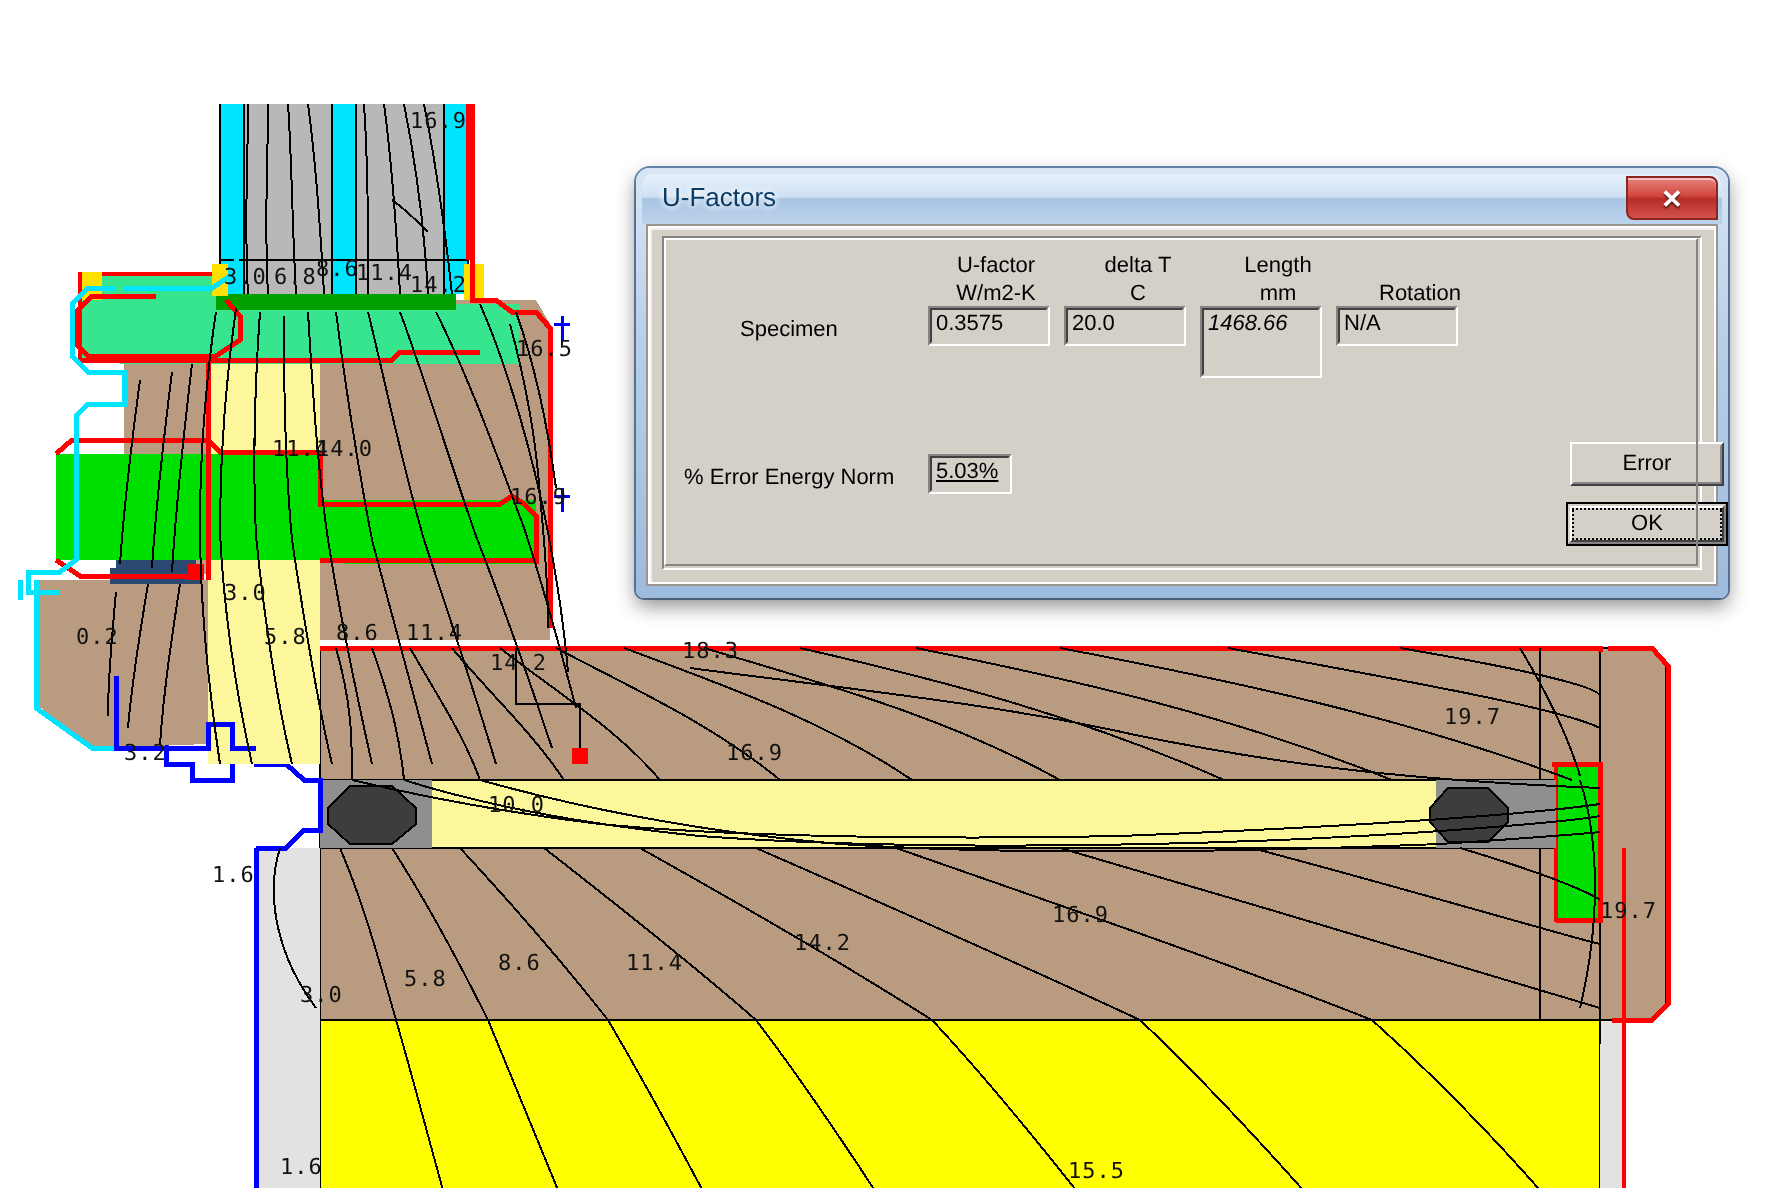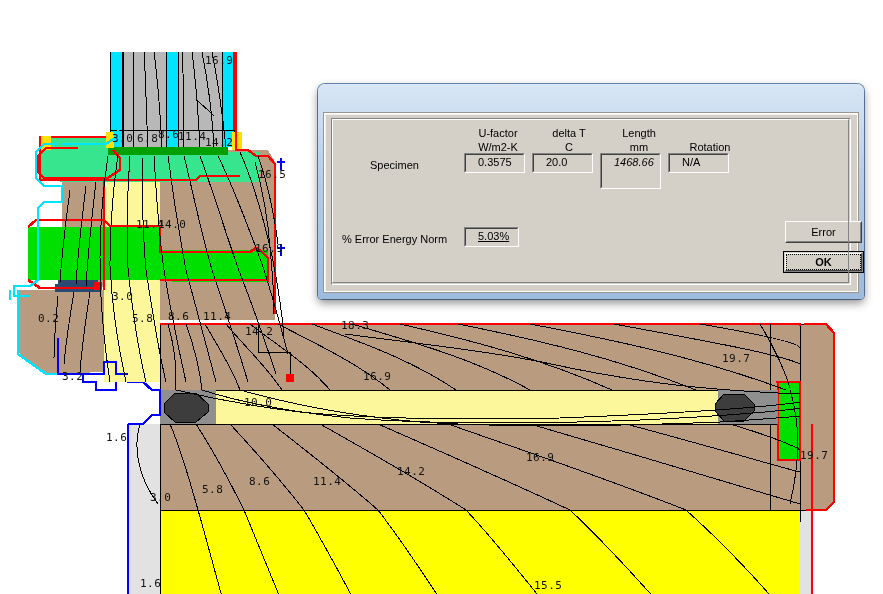--- a/index.html
+++ b/index.html
@@ -91,21 +91,21 @@
   .lbl.right{text-align:left;}
 
   .field{
     position:absolute;
     box-sizing:border-box;
     background:#d4d0c8;
     border:1px solid #848484;
     border-right-color:#ffffff;border-bottom-color:#ffffff;
     font-family:"Liberation Sans",sans-serif;
     font-size:11px;color:#000;
-    padding:2px 0 0 13px;
+    padding:2px 0 0 3px;
     overflow:hidden;white-space:nowrap;
   }
   .field:before{
     content:"";position:absolute;left:0;top:0;right:0;bottom:0;
     border:1px solid #404040;border-right-color:#d4d0c8;border-bottom-color:#d4d0c8;
     pointer-events:none;
   }
 
   .combo{
     position:absolute;box-sizing:border-box;
@@ -405,20 +405,26 @@
         <text class="iso-label" x="140" y="535">1.6</text>
         <text class="iso-label" x="534" y="537">15.5</text>
       </g>
 
     </svg>
   </div>
 
   <div id="dialog">
     <div id="dialog-inner">
 
+      <div class="titlebar">
+        <div class="title-text">U-Factors</div>
+        <div class="close-btn">
+          <div class="close-x">✕</div>
+        </div>
+      </div>
 
       <div class="client">
         <div class="groupbox">
 
           <div class="lbl center" style="left:130px;top:8px;width:72px;">U-factor</div>
           <div class="lbl center" style="left:130px;top:22px;width:72px;">W/m2-K</div>
 
           <div class="lbl center" style="left:206px;top:8px;width:62px;">delta T</div>
           <div class="lbl center" style="left:206px;top:22px;width:62px;">C</div>
 
@@ -429,29 +435,29 @@
 
           <div class="lbl right" style="left:38px;top:40px;width:90px;">Specimen</div>
 
           <div class="field" style="left:132px;top:34px;width:61px;height:20px;">0.3575</div>
           <div class="field" style="left:200px;top:34px;width:61px;height:20px;">20.0</div>
           <div class="field" style="left:268px;top:34px;width:61px;height:36px;font-style:italic;">1468.66</div>
           <div class="field" style="left:336px;top:34px;width:61px;height:20px;">N/A</div>
 
 
           <div class="lbl right" style="left:10px;top:114px;width:118px;">% Error Energy Norm</div>
-          <div class="field" style="left:132px;top:108px;width:55px;height:20px;text-decoration:underline;">5.03%</div>
+          <div class="field" style="left:132px;top:108px;width:42px;height:20px;text-decoration:underline;">5.03%</div>
 
           <div class="btn" style="left:453px;top:102px;width:77px;height:22px;">
             <span>Error</span>
           </div>
           <div class="btn default" style="left:451px;top:132px;width:81px;height:22px;">
             <span class="inner3d"></span>
             <span class="focusring"></span>
-            <span style="position:relative;z-index:2;font-weight:bold;">OK</span>
+            <span style="position:relative;z-index:2;">OK</span>
           </div>
 
         </div>
       </div>
 
     </div>
   </div>
 
 </div>
 

